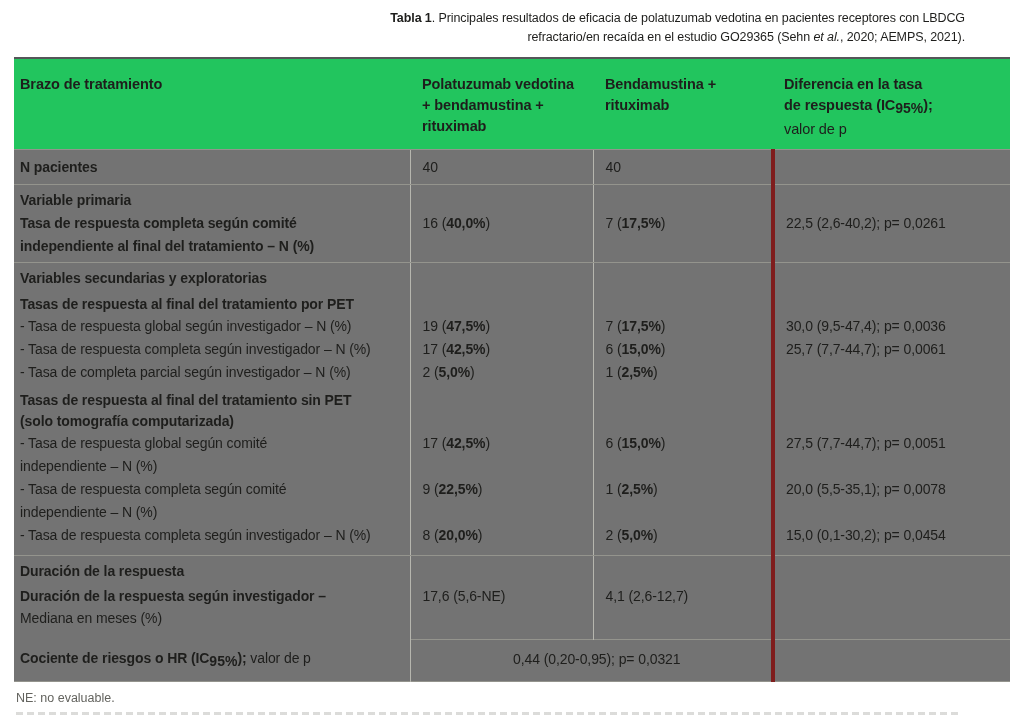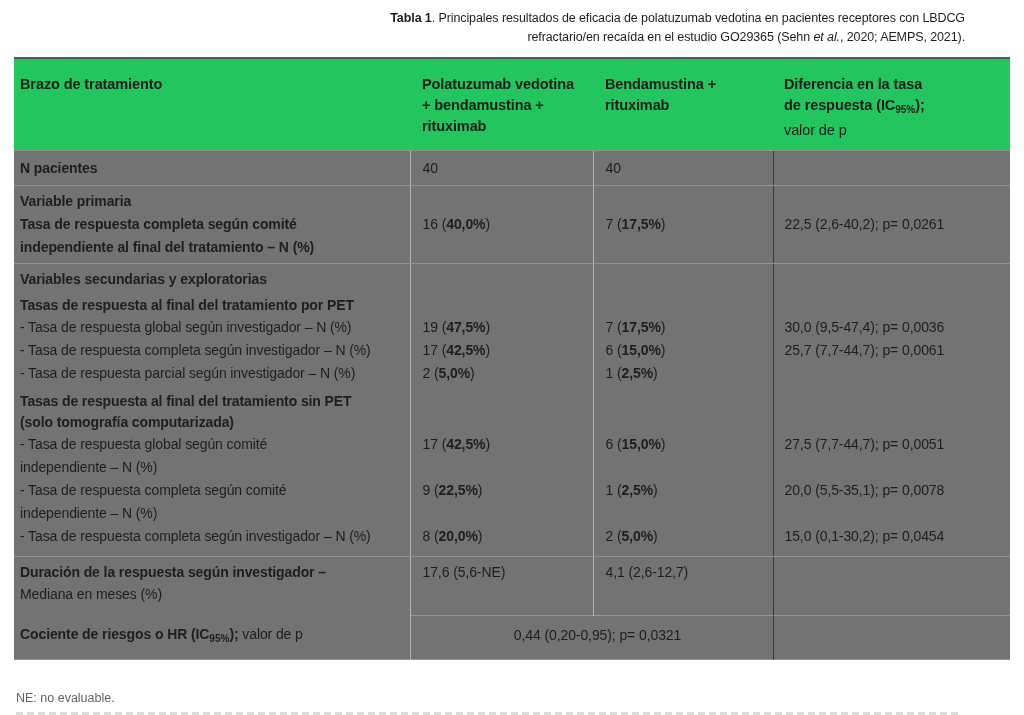--- a/index.html
+++ b/index.html
@@ -23,23 +23,23 @@
 
   thead td{background:#22c55e;font-weight:bold;font-size:14.5px;line-height:21px;
            padding:15px 8px 9px 6px;border-bottom:1px solid #94948d;white-space:pre-line;}
   thead td.c2,thead td.c3{padding-left:12px;}
   thead td.c4{padding-left:11px;}
   thead .reg{font-weight:normal;}
 
   tbody td{background:#737373;padding:0 8px 0 6px;}
   tbody td.c1{white-space:pre-line;padding-right:10px;}
   tbody td.c2,tbody td.c3{border-left:1px solid #b6b6ae;padding-left:12px;}
-  tbody td.c4{border-left:1px solid #7f1d1d;padding-left:11px;margin-top:6px;}
+  tbody td.c4{border-left:4px solid #7f1d1d;padding-left:11px;margin-top:6px;}
 
-  .sub{font-size:10px;vertical-align:-3px;letter-spacing:0;}
+  .sub{font-size:14px;vertical-align:-3px;letter-spacing:0;}
 
   tr.rnp td{padding-top:7px;padding-bottom:7px;line-height:20px;}
   tr.rhead td{padding-top:6px;line-height:19px;}
   tr.rsubhead td{padding-top:6px;line-height:21px;}
   tr.rprimary td{padding-top:2px;padding-bottom:4px;line-height:23px;}
   tr.ritem td{line-height:23px;}
   tr.rlast td{padding-bottom:8px;}
   tr.rdur td{padding-top:4px;padding-bottom:10px;line-height:22px;}
   tr.rhr td{padding-top:9px;padding-bottom:10px;line-height:20px;}
   tr.sec-end td{border-bottom:1px solid #94948d;}
@@ -121,21 +121,21 @@
           <td class="c3"><span>7 (</span><b>17,5%</b><span>)</span></td>
           <td class="c4"><span>30,0 (9,5-47,4); p= 0,0036</span></td>
         </tr>
         <tr class="ritem">
           <td class="c1"><span>- Tasa de respuesta completa según investigador – N (%)</span></td>
           <td class="c2"><span>17 (</span><b>42,5%</b><span>)</span></td>
           <td class="c3"><span>6 (</span><b>15,0%</b><span>)</span></td>
           <td class="c4"><span>25,7 (7,7-44,7); p= 0,0061</span></td>
         </tr>
         <tr class="ritem">
-          <td class="c1"><span>- Tasa de respuesta parcial según investigador – N (%)</span></td>
+          <td class="c1"><span>- Tasa de completa parcial según investigador – N (%)</span></td>
           <td class="c2"><span>2 (</span><b>5,0%</b><span>)</span></td>
           <td class="c3"><span>1 (</span><b>2,5%</b><span>)</span></td>
           <td class="c4"></td>
         </tr>
         <tr class="rsubhead">
           <td class="c1"><b>Tasas de respuesta al final del tratamiento sin PET
 (solo tomografía computarizada)</b></td>
           <td class="c2"></td>
           <td class="c3"></td>
           <td class="c4"></td>
@@ -153,20 +153,26 @@
           <td class="c2"><span>9 (</span><b>22,5%</b><span>)</span></td>
           <td class="c3"><span>1 (</span><b>2,5%</b><span>)</span></td>
           <td class="c4"><span>20,0 (5,5-35,1); p= 0,0078</span></td>
         </tr>
         <tr class="ritem rlast sec-end">
           <td class="c1"><span>- Tasa de respuesta completa según investigador – N (%)</span></td>
           <td class="c2"><span>8 (</span><b>20,0%</b><span>)</span></td>
           <td class="c3"><span>2 (</span><b>5,0%</b><span>)</span></td>
           <td class="c4"><span>15,0 (0,1-30,2); p= 0,0454</span></td>
         </tr>
+        <tr class="rhead">
+          <td class="c1"><b>Duración de la respuesta</b></td>
+          <td class="c2"></td>
+          <td class="c3"></td>
+          <td class="c4"></td>
+        </tr>
         <tr class="rdur">
           <td class="c1"><b>Duración de la respuesta según investigador –</b><span>
 Mediana en meses (%)</span></td>
           <td class="c2"><span>17,6 (5,6-NE)</span></td>
           <td class="c3"><span>4,1 (2,6-12,7)</span></td>
           <td class="c4"></td>
         </tr>
         <tr class="rhr">
           <td class="c1"><b>Cociente de riesgos o HR (IC</b><b class="sub">95%</b><b>);</b><span> valor de p</span></td>
           <td colspan="2" class="c2 merged bt"><span>0,44 (0,20-0,95); p= 0,0321</span></td>

